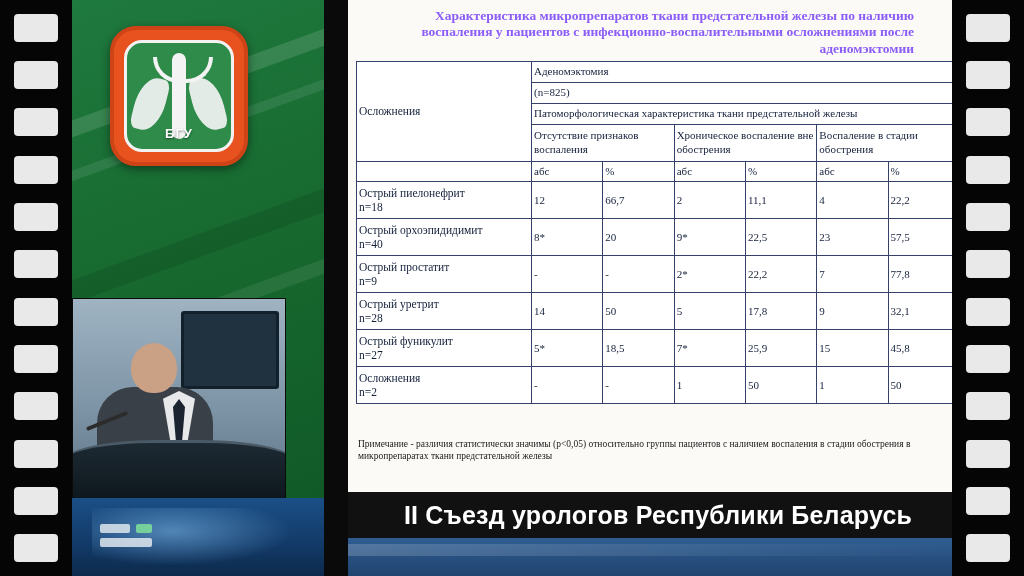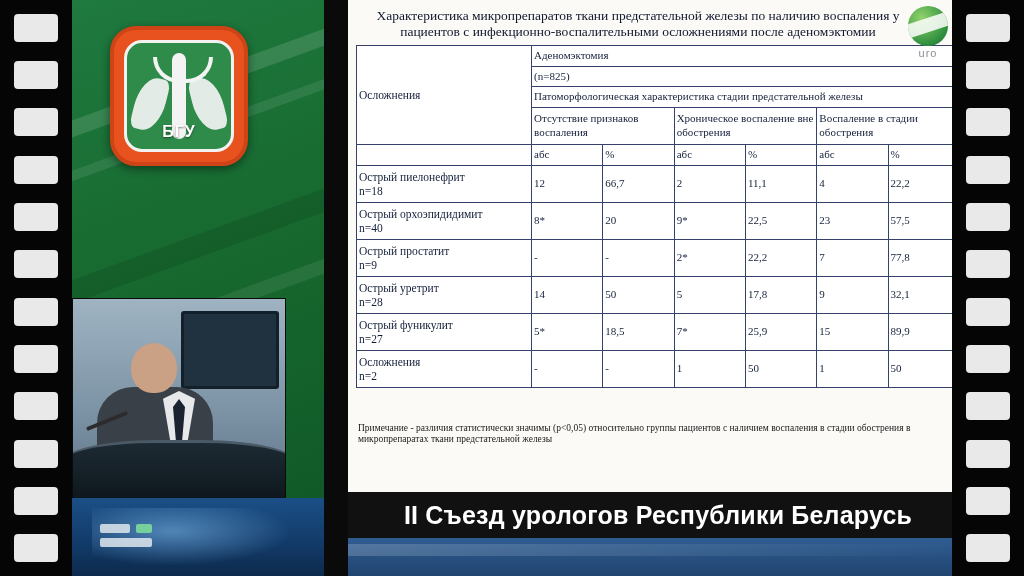--- a/index.html
+++ b/index.html
@@ -120,21 +120,21 @@
   .emblem .wing.l { left: 8px; transform: rotate(14deg); }
   .emblem .wing.r { right: 8px; transform: rotate(-14deg) scaleX(-1); }
   .emblem .abbr {
     position: absolute;
     left: 0; right: 0;
     bottom: 8px;
     text-align: center;
     color: #fff;
     font-family: "Liberation Sans", sans-serif;
     font-weight: bold;
-    font-size: 16px;
+    font-size: 13px;
     letter-spacing: 1px;
     text-shadow: 0 1px 2px rgba(0,0,0,.5);
   }
 
   
   .speaker {
     position: absolute;
     left: 72px;
     top: 298px;
     width: 212px;
@@ -239,26 +239,26 @@
   }
   .slide-body {
     position: absolute;
     left: 0; top: 0; right: 0;
     bottom: 84px;
     background: #fbfaf7;
     padding: 6px 8px 0 8px;
     box-sizing: border-box;
   }
   .slide-title {
-    color: #0f172a;
+    color: #8b5cf6;
     font-family: "Liberation Serif", serif;
-    font-weight: normal;
+    font-weight: bold;
     font-size: 13.5px;
     line-height: 1.22;
-    text-align: center;
+    text-align: right;
     padding: 2px 46px 4px 6px;
     text-shadow: 0 1px 0 rgba(255,255,255,.7);
   }
   .logo-uro {
     position: absolute;
     right: 8px;
     top: 6px;
     width: 64px;
     height: 52px;
     text-align: center;
@@ -419,24 +419,20 @@
     <div class="glow"></div>
     <div class="bar b1"></div>
     <div class="bar b2"></div>
     <div class="bar b3"></div>
   </div>
 
   <div class="slide">
 
     <div class="slide-body">
 
-      <div class="logo-uro">
-        <div class="ball"></div>
-        <div class="txt">uro</div>
-      </div>
 
       <div class="slide-title">Характеристика микропрепаратов ткани предстательной железы по наличию воспаления у пациентов с инфекционно-воспалительными осложнениями после аденомэктомии</div>
 
       <table class="grid">
         <colgroup>
           <col style="width:27%">
           <col style="width:11%">
             <col style="width:11%">
           <col style="width:11%">
             <col style="width:11%">
@@ -445,21 +441,21 @@
         </colgroup>
         <tbody>
           <tr>
             <td rowspan="4" class="rowhead">Осложнения</td>
             <td colspan="6">Аденомэктомия</td>
           </tr>
           <tr>
             <td colspan="6">(n=825)</td>
           </tr>
           <tr>
-            <td colspan="6">Патоморфологическая  характеристика стадии предстательной железы</td>
+            <td colspan="6">Патоморфологическая  характеристика ткани предстательной железы</td>
           </tr>
           <tr class="tallrow">
             <td colspan="2">Отсутствие признаков воспаления</td>
             <td colspan="2">Хроническое воспаление вне обострения</td>
             <td colspan="2">Воспаление в стадии обострения</td>
           </tr>
           <tr>
             <td></td>
             <td>абс</td>
             <td>%</td>
@@ -524,21 +520,21 @@
           <tr class="tallrow">
             <td class="rowhead">
               <span>Острый фуникулит</span><br>
               <span>n=27</span>
             </td>
             <td>5*</td>
             <td>18,5</td>
             <td>7*</td>
             <td>25,9</td>
             <td>15</td>
-            <td>89,9</td>
+            <td>45,8</td>
           </tr>
 
           <tr class="tallrow">
             <td class="rowhead">
               <span>Осложнения</span><br>
               <span>n=2</span>
             </td>
             <td>-</td>
             <td>-</td>
             <td>1</td>

